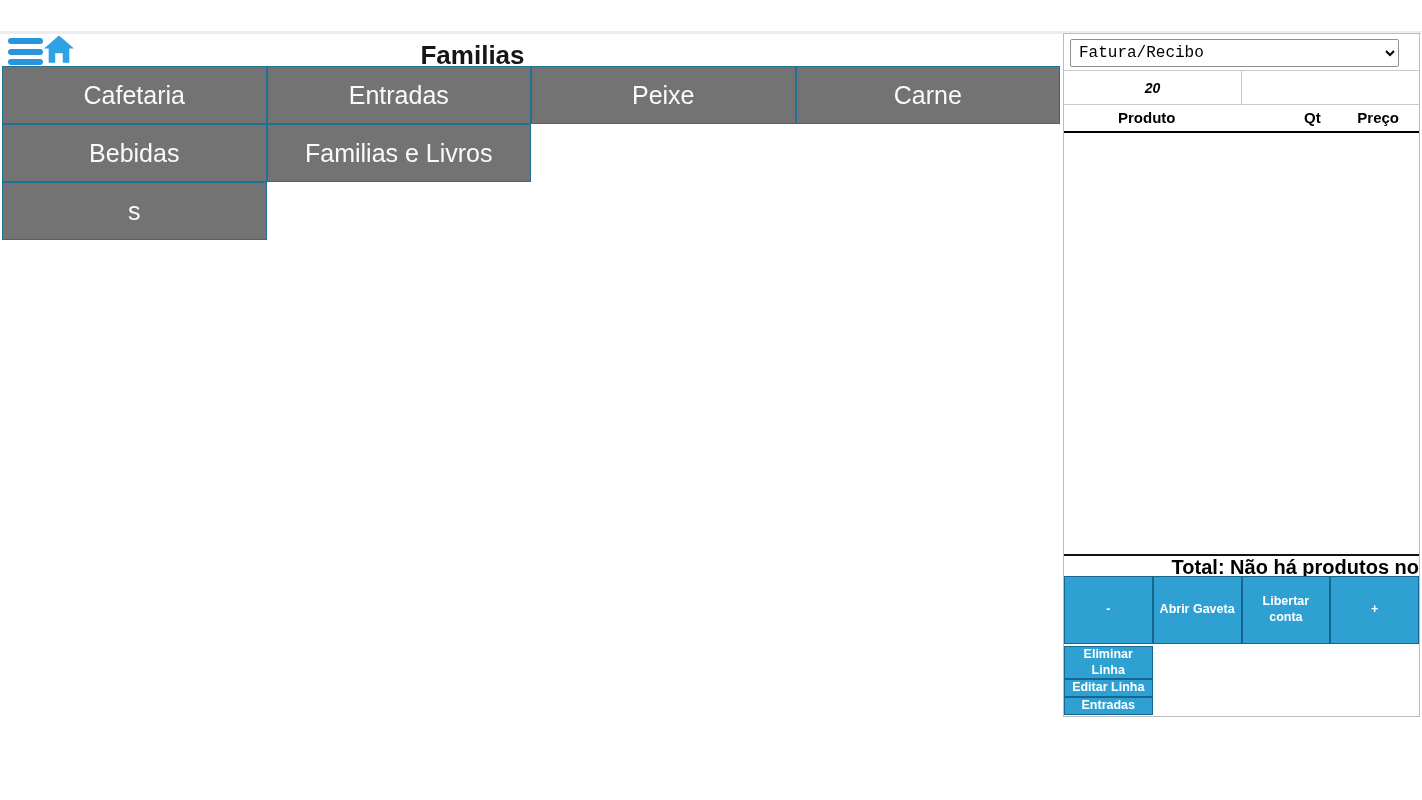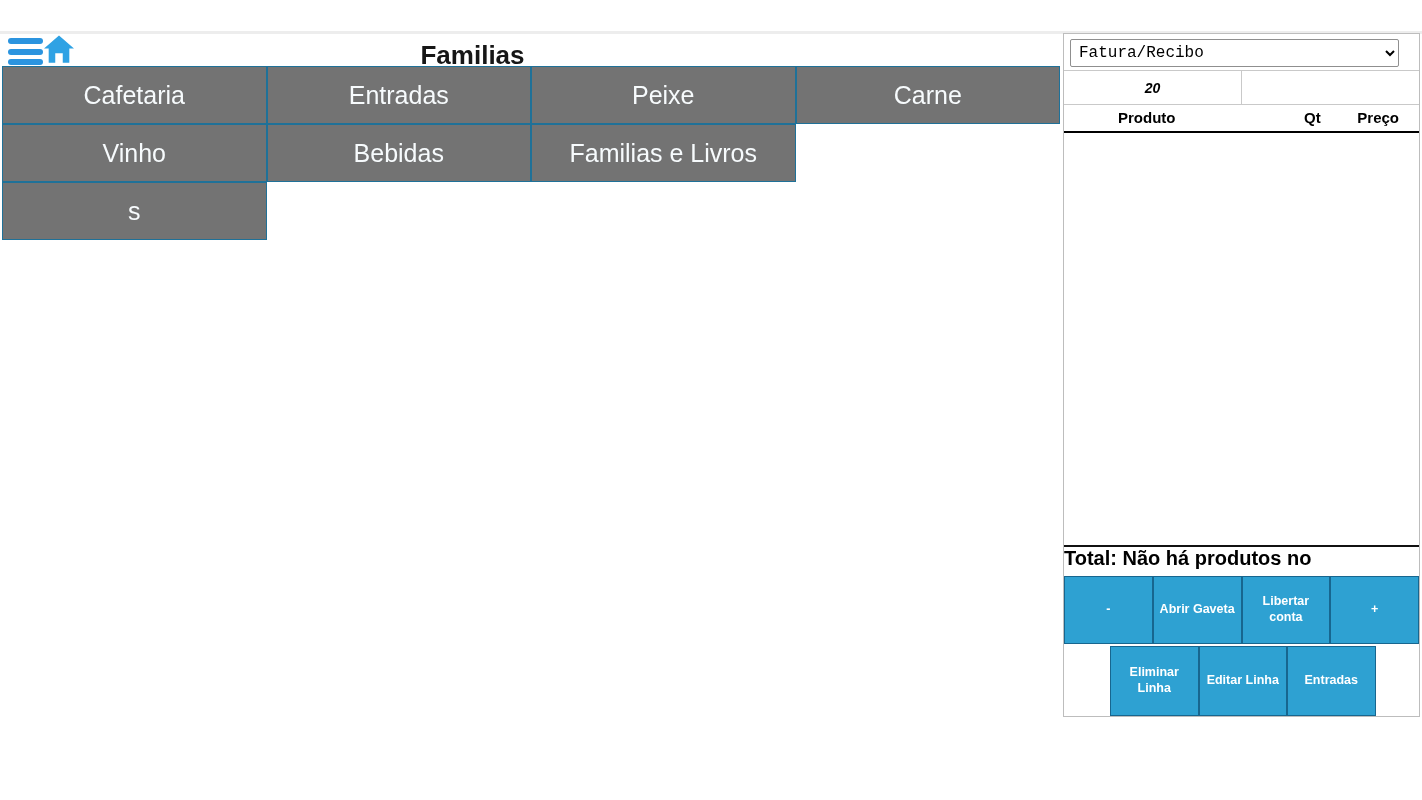--- a/index.html
+++ b/index.html
@@ -33,28 +33,28 @@
   .ticket-cell-left{width:178px;box-sizing:border-box;border-right:1px solid #c9c9c9;
                     display:flex;align-items:center;justify-content:center;
                     font-weight:bold;font-size:14px;}
   .ticket-cell-right{flex:1;}
   .header-row{height:28px;box-sizing:border-box;position:relative;border-bottom:2px solid #000;
               font-weight:bold;font-size:15px;}
   .h-prod{position:absolute;left:14px;top:4px;margin-left:40px;}
   .h-qt{position:absolute;left:240px;top:4px;}
   .h-price{position:absolute;right:20px;top:4px;}
   .product-list{flex:1;background:#fff;}
-  .total-row{height:31px;box-sizing:border-box;border-top:2px solid #111;font-weight:bold;
-             font-size:20px;line-height:23px;white-space:nowrap;overflow:hidden;}
+  .total-row{height:22px;box-sizing:border-box;border-top:2px solid #111;font-weight:bold;
+             font-size:20px;line-height:23px;text-align:right;white-space:nowrap;overflow:hidden;}
   .btnrow1{height:68px;display:flex;}
   .act{box-sizing:border-box;background:#2ea1d2;border:1px solid #17668f;color:#fff;
        font-weight:bold;font-size:12.5px;line-height:1.25;display:flex;align-items:center;
        justify-content:center;text-align:center;white-space:pre-line;cursor:pointer;user-select:none;}
   .btnrow1 .act{flex:1;}
-  .btnrow2{height:72px;box-sizing:border-box;display:flex;padding-top:2px;}
+  .btnrow2{height:72px;box-sizing:border-box;display:flex;padding-top:2px;flex-direction:column;}
   .btnrow2 .act{width:88.5px;}
   .spacer-l{width:46px;}
   .spacer-r{flex:1;}
 </style>
 </head>
 <body>
 
 <div class="page">
 
   <div class="top-divider"></div>
@@ -74,21 +74,20 @@
   <div class="page-title">Familias</div>
 
   <div class="fam-grid">
     <div class="fam-row">
       <div class="fam">Cafetaria</div>
       <div class="fam">Entradas</div>
       <div class="fam">Peixe</div>
       <div class="fam">Carne</div>
     </div>
     <div class="fam-row">
-      <div class="fam">Vinho</div>
       <div class="fam">Bebidas</div>
       <div class="fam">Familias e Livros</div>
     </div>
     <div class="fam-row">
       <div class="fam">s</div>
     </div>
   </div>
 
   <div class="panel">
 

